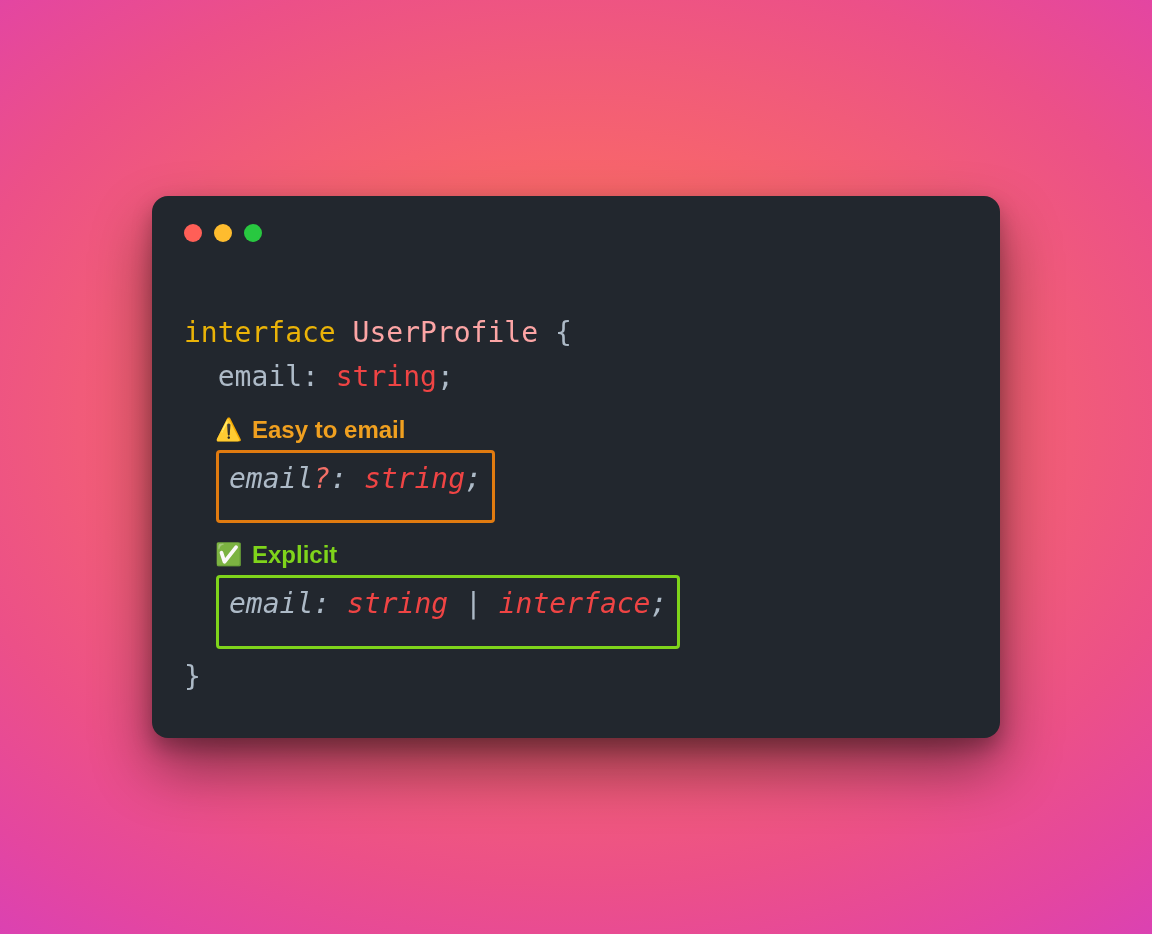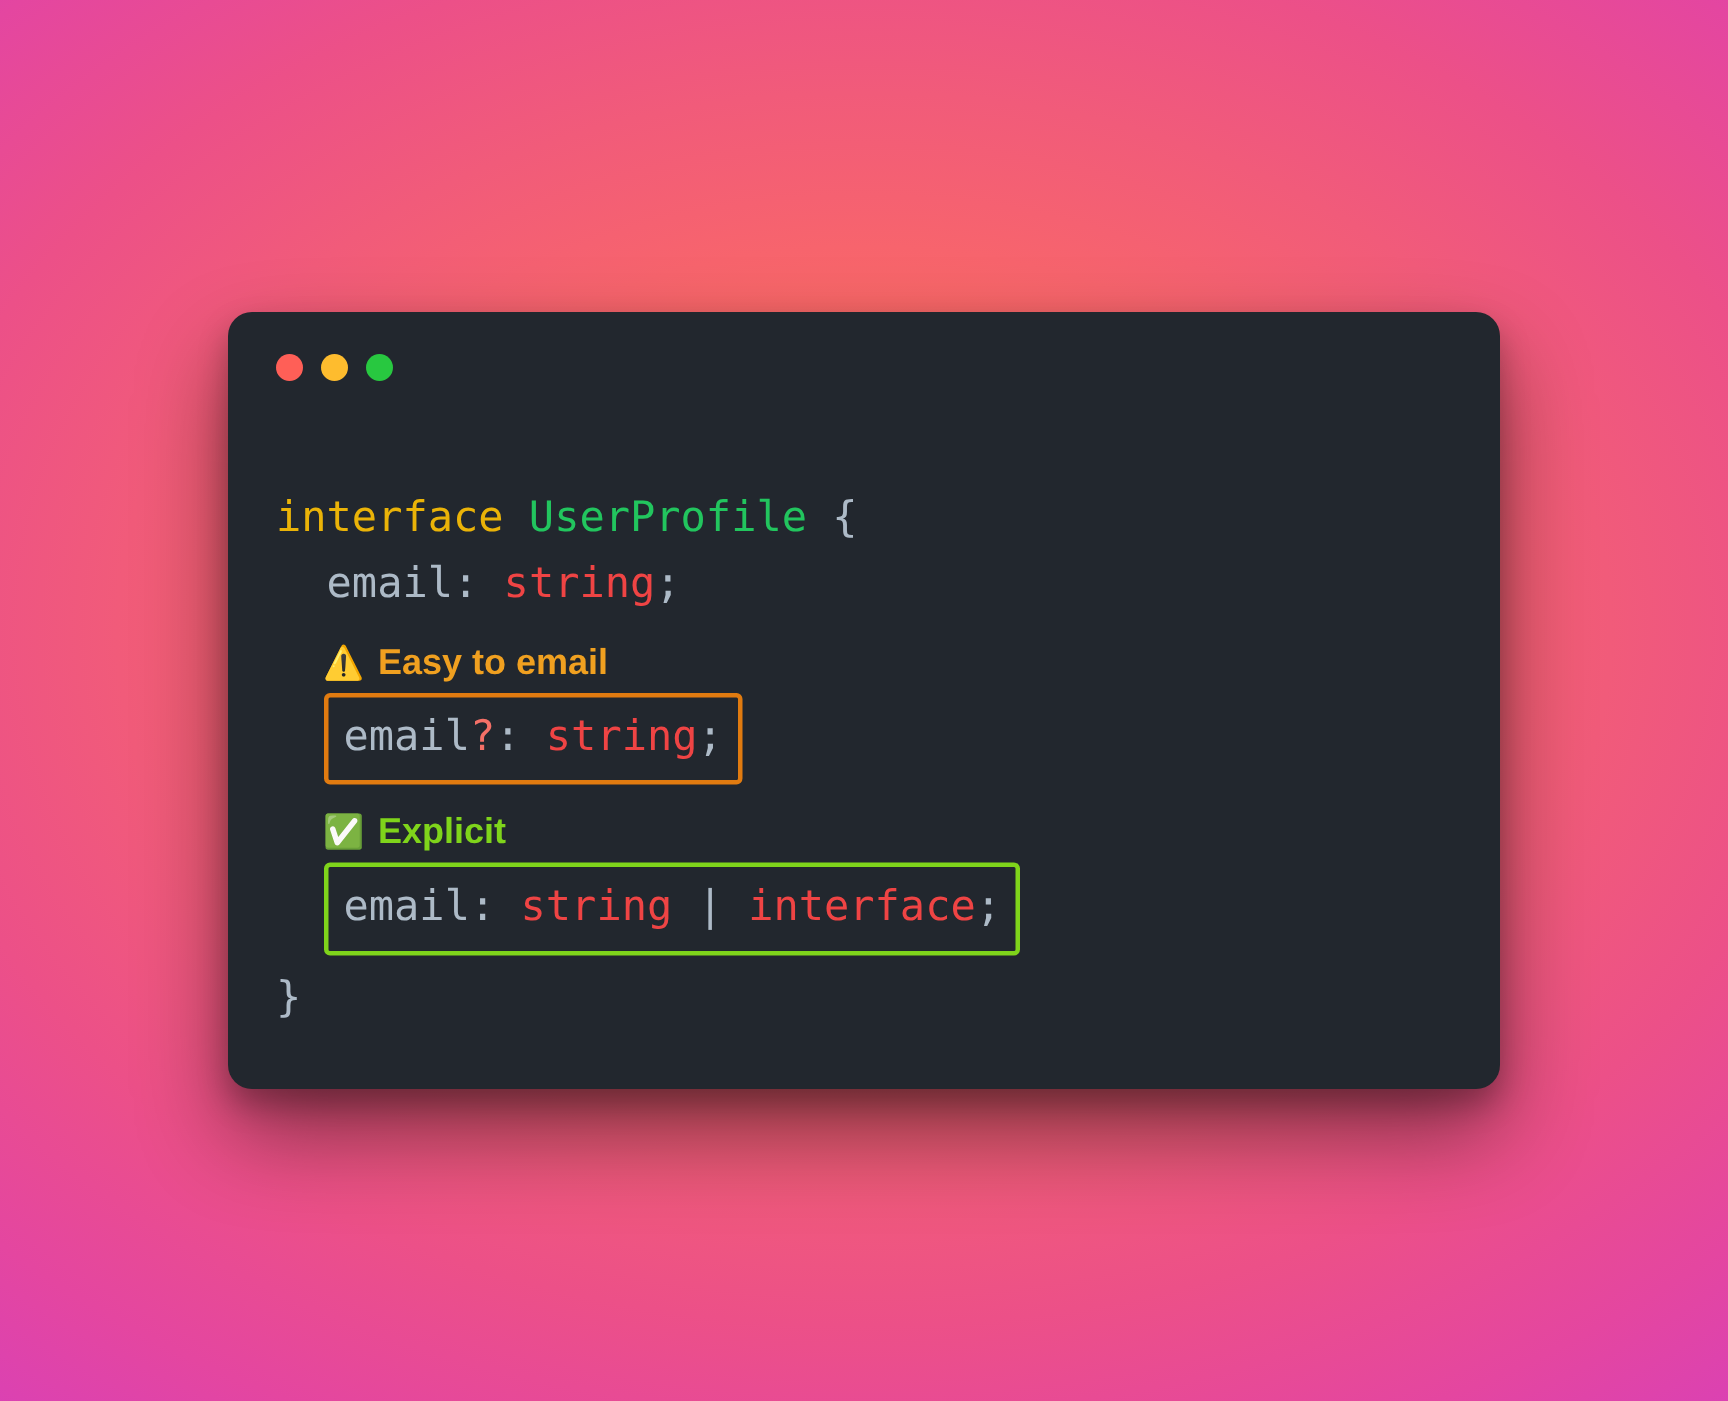--- a/index.html
+++ b/index.html
@@ -45,21 +45,21 @@
   .tl-min     { background: #febc2e; }
   .tl-max     { background: #28c840; }
 
   .code {
     font-size: 28px;
     line-height: 1.55;
     color: #adbac7;
     white-space: pre;
   }
   .code .kw     { color: #eab308; }
-  .code .ident  { color: #22c55e; }
+  .code .ident  { color: #fca5a5; }
   .code .type   { color: #ef4444; }
   .code .prop   { color: #adbac7; }
   .code .punct  { color: #adbac7; }
   .code .optq   { color: #f47067; }
 
   .annotation-row {
     margin-left: 32px;
     margin-top: 18px;
   }
   .ann-label {
@@ -69,23 +69,24 @@
     display: flex;
     align-items: center;
     gap: 10px;
     margin-bottom: 6px;
   }
   .ann-label.warn { color: #f0a020; }
   .ann-label.ok   { color: #7fd41b; }
 
   .code-box {
     display: inline-block;
-    padding: 4px 10px 8px 10px;
+    padding: 4px 10px 20px 10px;
     border: 3px solid;
     border-radius: 4px;
+    font-style: italic;
   }
   .code-box.warn { border-color: #e17b10; }
   .code-box.ok   { border-color: #7fd41b; }
 
   .ann-icon {
     display: inline-flex;
     width: 26px;
     height: 26px;
     align-items: center;
     justify-content: center;

